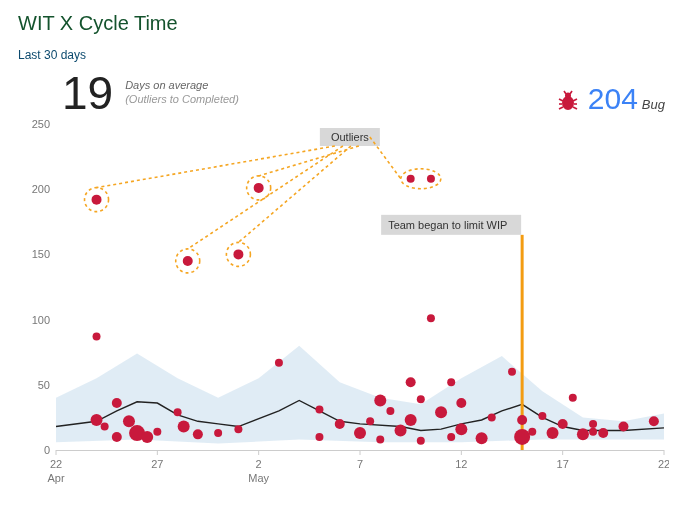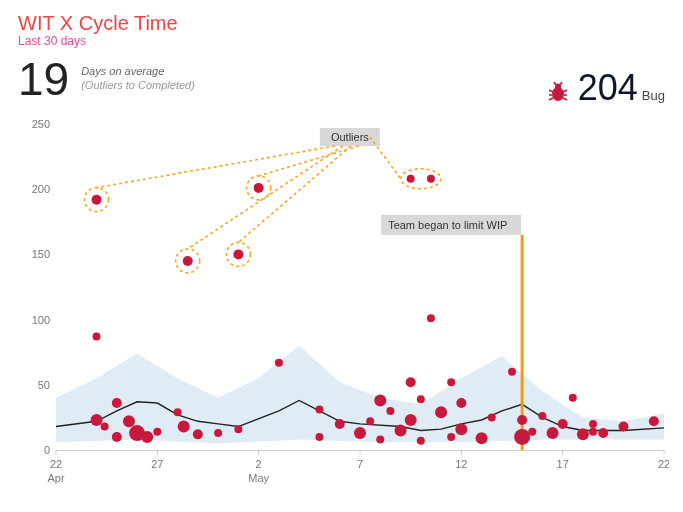--- a/index.html
+++ b/index.html
@@ -15,37 +15,38 @@
   .card {
     width: 683px;
     height: 512px;
     box-sizing: border-box;
     padding: 12px 18px 0 18px;
     position: relative;
   }
   .title {
     font-size: 20px;
     font-weight: 400;
-    color: #ef4444;
+    color: #14532d;
     line-height: 1.1;
   }
   .subtitle {
     font-size: 12px;
-    color: #ec4899;
-    margin-top: 0;
+    color: #0c4a6e;
+    margin-top: 14px;
   }
   .header-row {
     display: flex;
     justify-content: space-between;
     align-items: flex-start;
     margin-top: 8px;
   }
   .avg-block {
     display: flex;
     align-items: flex-start;
+    margin-left: 44px;
   }
   .avg-value {
     font-size: 46px;
     font-weight: 300;
     line-height: 1;
     color: #222;
   }
   .avg-label {
     font-size: 11px;
     color: #666;
@@ -60,29 +61,30 @@
     align-items: baseline;
     margin-top: 14px;
   }
   .bug-icon {
     color: #c8193c;
     margin-right: 8px;
     position: relative;
     top: 4px;
   }
   .bug-count {
-    font-size: 36px;
-    color: #0f172a;
+    font-size: 30px;
+    color: #3b82f6;
     font-weight: 400;
     line-height: 1;
   }
   .bug-label {
     font-size: 13px;
     color: #444;
     margin-left: 4px;
+    font-style: italic;
   }
   .chart-wrap {
     position: absolute;
     left: 18px;
     right: 14px;
     top: 120px;
     bottom: 12px;
   }
   .chart-wrap svg { width: 100%; height: 100%; display: block; }
   .ytick text, .xtick text { font-size: 11px; fill: #777; }

